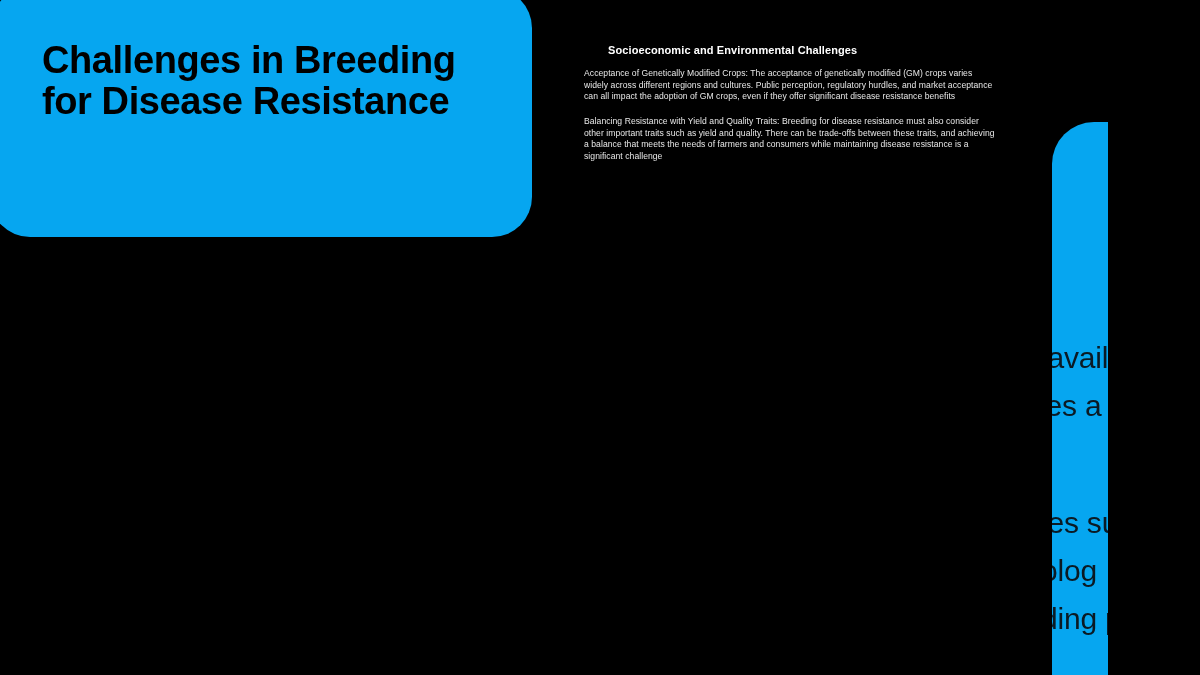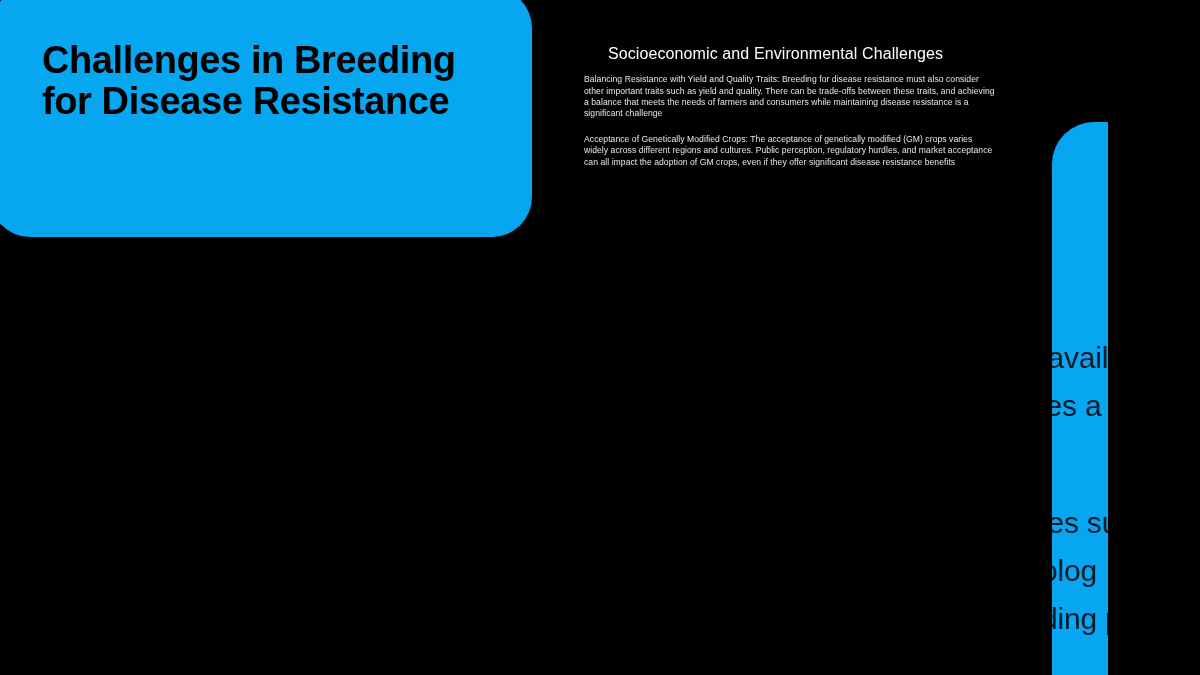--- a/index.html
+++ b/index.html
@@ -42,22 +42,22 @@
 
   
   #content-column {
     position: absolute;
     left: 584px;
     top: 44px;
     width: 412px;
   }
   #content-heading {
     color: #ffffff;
-    font-size: 16px;
-    font-weight: normal;
+    font-size: 11px;
+    font-weight: bold;
     letter-spacing: 0.1px;
     margin: 0 0 11px 0;
     line-height: 1.2;
     padding-left: 24px;
   }
   .body-paragraph {
     color: #e8e8e8;
     font-size: 8.6px;
     line-height: 11.4px;
     margin: 0 0 14px 0;
@@ -96,22 +96,22 @@
 
 <div id="slide">
 
   <div id="title-card">
     <div id="title-text">Challenges in Breeding
 for Disease Resistance</div>
   </div>
 
   <div id="content-column">
     <div id="content-heading">Socioeconomic and Environmental Challenges</div>
+    <p class="body-paragraph">Acceptance of Genetically Modified Crops: The acceptance of genetically modified (GM) crops varies widely across different regions and cultures. Public perception, regulatory hurdles, and market acceptance can all impact the adoption of GM crops, even if they offer significant disease resistance benefits</p>
     <p class="body-paragraph">Balancing Resistance with Yield and Quality Traits: Breeding for disease resistance must also consider other important traits such as yield and quality. There can be trade-offs between these traits, and achieving a balance that meets the needs of farmers and consumers while maintaining disease resistance is a significant challenge</p>
-    <p class="body-paragraph">Acceptance of Genetically Modified Crops: The acceptance of genetically modified (GM) crops varies widely across different regions and cultures. Public perception, regulatory hurdles, and market acceptance can all impact the adoption of GM crops, even if they offer significant disease resistance benefits</p>
   </div>
 
   <div id="next-slide-panel">
     <div class="panel-text-group" id="panel-group-a">es avail
 ieties a</div>
     <div class="panel-text-group" id="panel-group-b">ogies su
 hnolog
 eeding p</div>
   </div>
 

